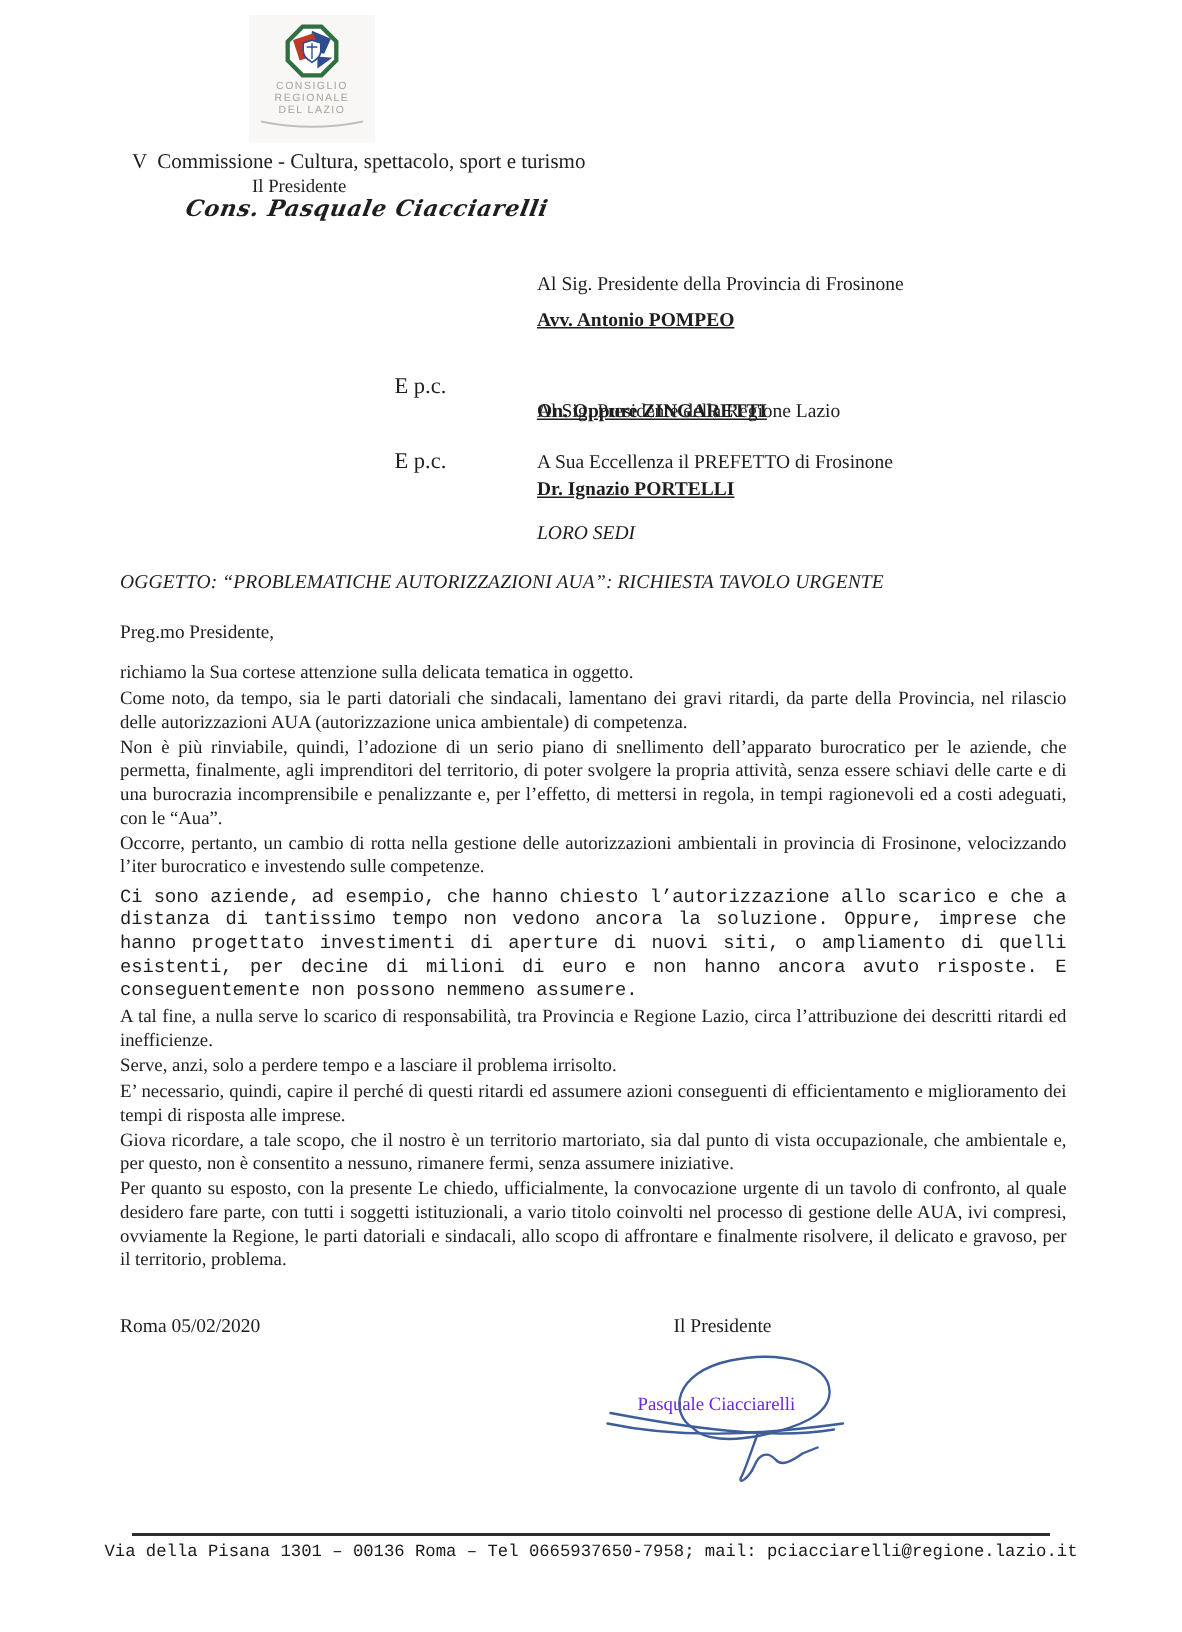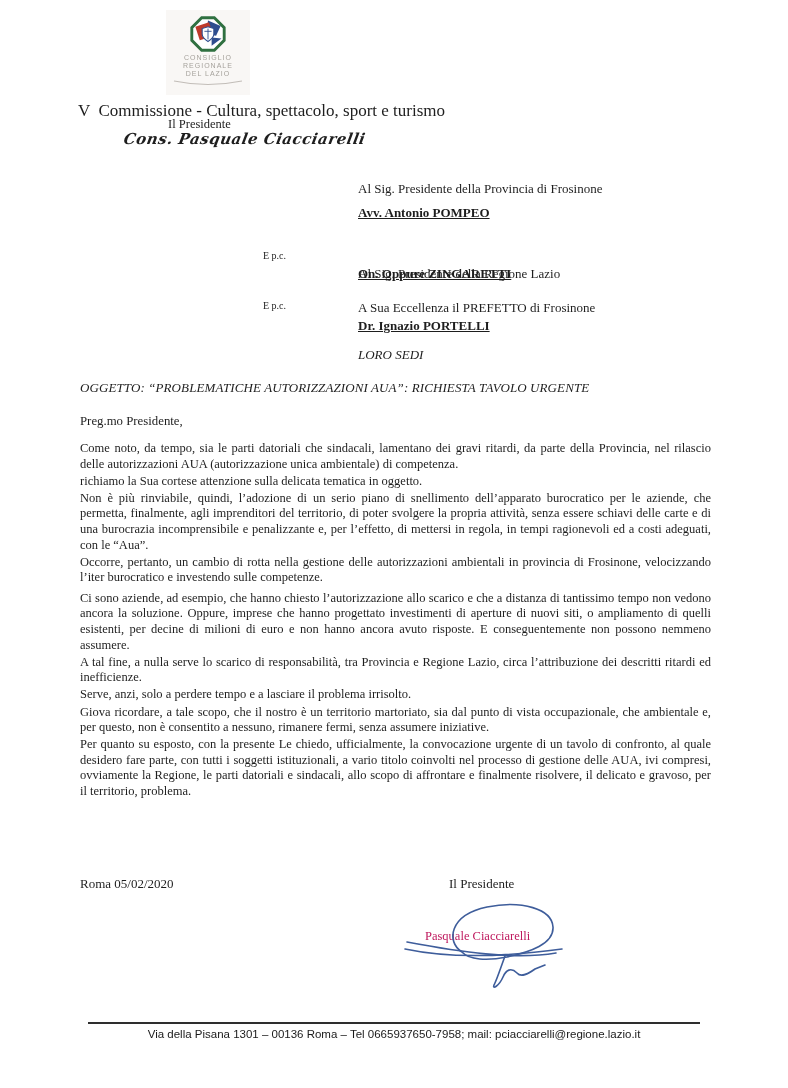--- a/index.html
+++ b/index.html
@@ -8,58 +8,58 @@
     font-family:"Liberation Serif","DejaVu Serif",serif;color:#1e1e1e;overflow:hidden;
   }
   .abs{position:absolute;}
 
   
   .logo-box{left:166px;top:10px;width:84px;height:85px;background:#f9f7f5;text-align:center;}
   .emblem{display:block;margin:6px auto 2px auto;}
   .logo-text{font-family:"Liberation Sans",sans-serif;font-size:7px;line-height:8px;
              letter-spacing:1px;color:#a6a29c;}
   .logo-curve{display:block;margin:1px auto 0 auto;}
-  .hdr-commission{left:78px;top:101px;font-size:17px;white-space:pre-wrap;}
+  .hdr-commission{left:88px;top:101px;font-size:14px;white-space:pre-wrap;}
   .hdr-role{left:168px;top:117px;font-size:12.5px;}
   .hdr-script{left:124px;top:130px;font-size:15px;font-style:italic;font-weight:bold;
               font-family:"DejaVu Serif",serif;transform:skewX(-10deg);letter-spacing:0.5px;}
 
   
   .addr{font-size:13px;}
-  .cc{font-size:10px;font-family:Liberation Serif, serif;}
+  .cc{font-size:15px;font-family:Liberation Serif, serif;}
   .addr-name{font-size:13px;font-weight:bold;text-decoration:underline;text-align:center;}
   .r0-address{left:358px;top:181px;font-family:Liberation Serif, serif;}
   .r0-name{left:358px;top:205px;}
   .r1-cc{left:263px;top:250px;}
   .r1-address{left:358px;top:250px;margin-top:16px;}
   .r1-name{left:358px;top:266px;}
   .r2-cc{left:263px;top:300px;}
   .r2-address{left:358px;top:300px;}
   .r2-name{left:358px;top:318px;}
   .loro-sedi{left:358px;top:347px;font-size:13px;font-style:italic;}
 
   
   .subject{left:80px;top:380px;width:640px;font-size:13px;font-style:italic;
            letter-spacing:0.1px;}
   .salutation{left:80px;top:414px;font-size:12.8px;}
   .body-block{left:80px;top:441px;width:631px;font-size:12.5px;line-height:15.6px;
               text-align:justify;}
   .body-block p{margin:0 0 1.5px 0;}
-  .body-block p.gap-before{margin-top:5px;}
+  .body-block p.gap-before{margin-top:5px;font-family:Liberation Mono, monospace;}
 
   
   .place-date{left:80px;top:876px;font-size:13px;}
   .closing-role{left:449px;top:876px;font-size:13px;}
-  .sig-printed{left:425px;top:929px;font-size:12.5px;color:#be185d;}
+  .sig-printed{left:425px;top:929px;font-size:12.5px;color:#6d28d9;}
   .sig-svg{left:392px;top:894px;}
 
   
   .footer-rule{left:88px;top:1022px;width:612px;height:2px;background:#2e2e2e;}
   .footer-text{left:60px;top:1028px;width:668px;text-align:center;font-size:11.5px;
-               font-family:Liberation Sans, sans-serif;color:#1a1a1a;}
+               font-family:Liberation Mono, monospace;color:#1a1a1a;}
 </style>
 </head>
 <body>
 
 <div class="page">
 
   <div class="abs logo-box">
     <svg class="emblem" width="36" height="36" viewBox="0 0 40 40">
       <polygon points="13,2 27,2 38,13 38,27 27,38 13,38 2,27 2,13" fill="#ffffff" stroke="#2f7040" stroke-width="3.2"></polygon>
       <polygon points="20,5 34,11 29,22 18,20" fill="#2e4d8e"></polygon>
@@ -93,27 +93,28 @@
   <div class="abs addr r2-address">A Sua Eccellenza il PREFETTO di Frosinone</div>
   <div class="abs addr-name r2-name">Dr. Ignazio PORTELLI</div>
 
   <div class="abs loro-sedi">LORO SEDI</div>
 
   <div class="abs subject">OGGETTO: “PROBLEMATICHE AUTORIZZAZIONI AUA”: RICHIESTA TAVOLO URGENTE</div>
 
   <div class="abs salutation">Preg.mo Presidente,</div>
 
   <div class="abs body-block">
+    <p>richiamo la Sua cortese attenzione sulla delicata tematica in oggetto.</p>
     <p>Come noto, da tempo, sia le parti datoriali che sindacali, lamentano dei gravi ritardi, da parte della Provincia, nel rilascio delle autorizzazioni AUA (autorizzazione unica ambientale) di competenza.</p>
-    <p>richiamo la Sua cortese attenzione sulla delicata tematica in oggetto.</p>
     <p>Non è più rinviabile, quindi, l’adozione di un serio piano di snellimento dell’apparato burocratico per le aziende, che permetta, finalmente, agli imprenditori del territorio, di poter svolgere la propria attività, senza essere schiavi delle carte e di una burocrazia incomprensibile e penalizzante e, per l’effetto, di mettersi in regola, in tempi ragionevoli ed a costi adeguati, con le “Aua”.</p>
     <p>Occorre, pertanto, un cambio di rotta nella gestione delle autorizzazioni ambientali in provincia di Frosinone, velocizzando l’iter burocratico e investendo sulle competenze.</p>
     <p class="gap-before">Ci sono aziende, ad esempio, che hanno chiesto l’autorizzazione allo scarico e che a distanza di tantissimo tempo non vedono ancora la soluzione. Oppure, imprese che hanno progettato investimenti di aperture di nuovi siti, o ampliamento di quelli esistenti, per decine di milioni di euro e non hanno ancora avuto risposte. E conseguentemente non possono nemmeno assumere.</p>
     <p>A tal fine, a nulla serve lo scarico di responsabilità, tra Provincia e Regione Lazio, circa l’attribuzione dei descritti ritardi ed inefficienze.</p>
     <p>Serve, anzi, solo a perdere tempo e a lasciare il problema irrisolto.</p>
+    <p>E’ necessario, quindi, capire il perché di questi ritardi ed assumere azioni conseguenti di efficientamento e miglioramento dei tempi di risposta alle imprese.</p>
     <p>Giova ricordare, a tale scopo, che il nostro è un territorio martoriato, sia dal punto di vista occupazionale, che ambientale e, per questo, non è consentito a nessuno, rimanere fermi, senza assumere iniziative.</p>
     <p>Per quanto su esposto, con la presente Le chiedo, ufficialmente, la convocazione urgente di un tavolo di confronto, al quale desidero fare parte, con tutti i soggetti istituzionali, a vario titolo coinvolti nel processo di gestione delle AUA, ivi compresi, ovviamente la Regione, le parti datoriali e sindacali, allo scopo di affrontare e finalmente risolvere, il delicato e gravoso, per il territorio, problema.</p>
   </div>
 
   <div class="abs place-date">Roma 05/02/2020</div>
   <div class="abs closing-role">Il Presidente</div>
 
   <div class="abs sig-printed">Pasquale Ciacciarelli</div>
   <svg class="abs sig-svg" width="190" height="105" viewBox="0 0 190 105">
     <g fill="none" stroke="#3e5d9b" stroke-width="1.6" stroke-linecap="round">

